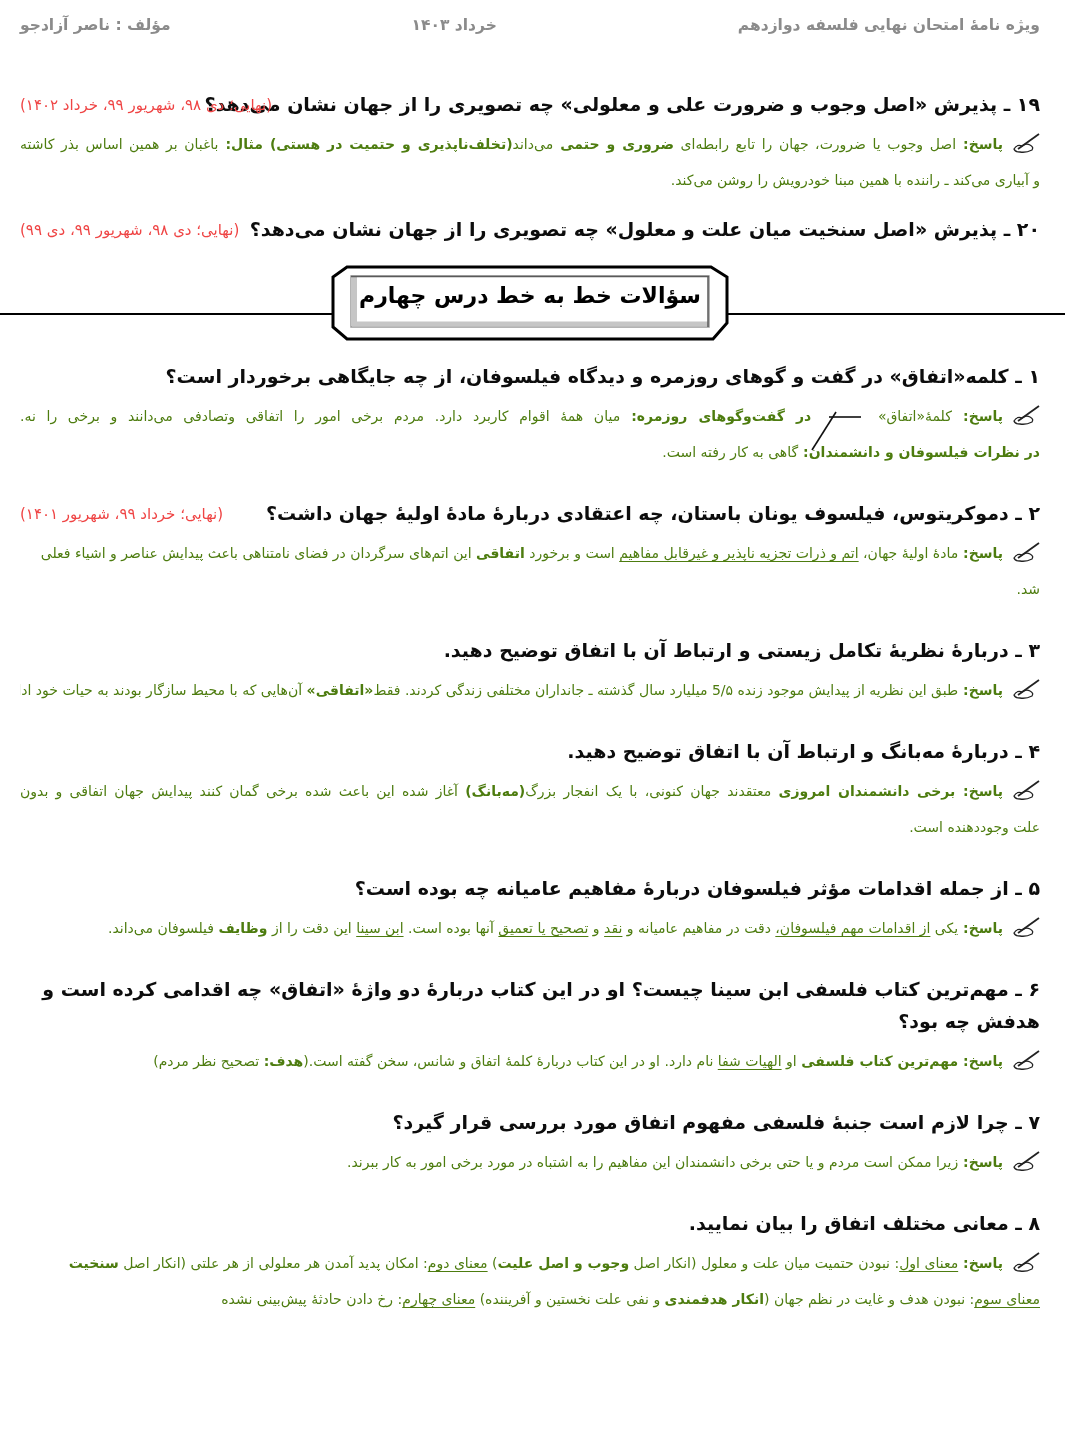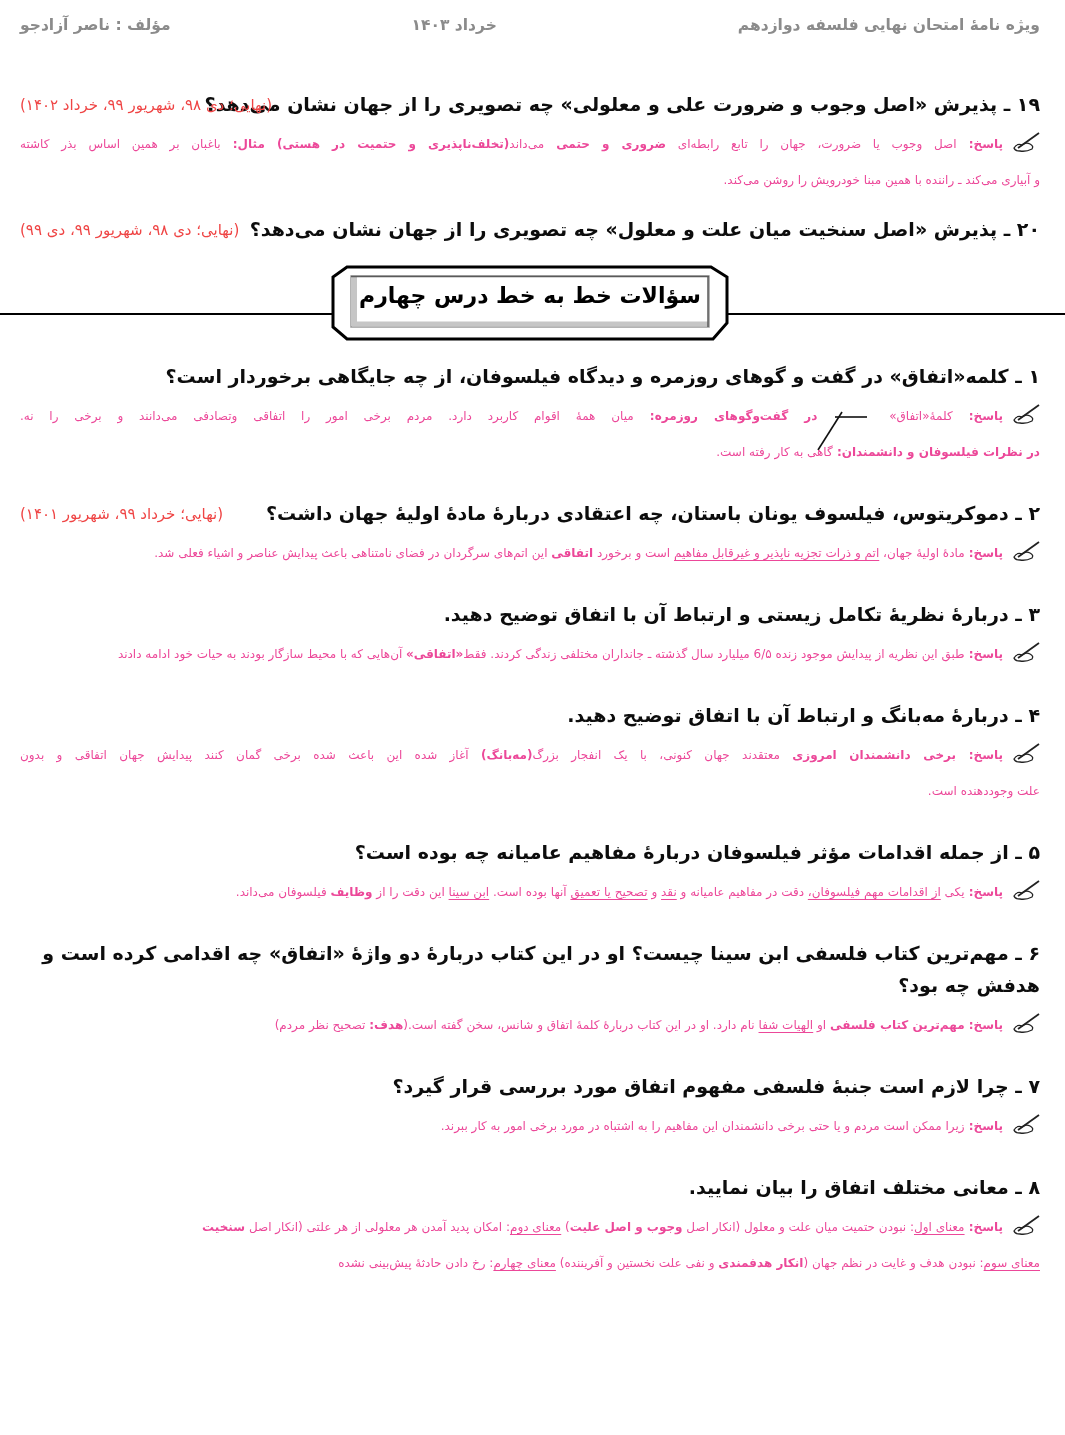--- a/index.html
+++ b/index.html
@@ -15,21 +15,21 @@
   .hdr{display:flex;justify-content:space-between;align-items:baseline;
        color:#8b8b8b;font-weight:bold;font-size:15.5px;line-height:22px;}
   .top-spacer{height:52px;}
 
   
   .qa{margin-bottom:27px;}
   #top-questions .qa{margin-bottom:15px;}
   .q-head{font-weight:bold;font-size:19px;line-height:32px;position:relative;color:#0d0d0d;}
   .q-head .q-num{letter-spacing:1px;}
   .q-head .q-date{position:absolute;left:0;top:0;font-weight:normal;font-size:15px;line-height:34px;color:#ef4444;}
-  .answer{margin-top:6px;font-size:12px;color:#ec4899;}
+  .answer{margin-top:6px;font-size:14px;color:#4d7c0f;}
   .a-line{line-height:36px;}
   .a-line.right{text-align:right;}
   .a-line.center{text-align:right;}
   .a-line.justify{text-align:justify;text-align-last:justify;}
   .a-line.clip{white-space:nowrap;overflow:hidden;text-align:right;}
   .a-line .b{font-weight:bold;}
   .a-line .u{text-decoration:underline;text-underline-offset:3px;}
   .pen-icon{display:inline-block;vertical-align:-4px;margin-left:7px;}
   .branch-icon{display:inline-block;vertical-align:middle;margin:0 4px;overflow:visible;}
 
@@ -108,21 +108,21 @@
               <path d="M4 16 q3 -5 8 -3 q4 -3 8 -1 q4 2 2 5 q-6 3 -12 2 q-5 0 -6 -3 z" fill="none" stroke="#222" stroke-width="1.3"></path>
             </svg><span class="b ">پاسخ: </span><span class="">مادهٔ اولیهٔ جهان، </span><span class="u">اتم و ذرات تجزیه ناپذیر و غیرقابل مفاهیم</span><span class=""> است و برخورد </span><span class="b ">اتفاقی</span><span class=""> این اتم‌های سرگردان در فضای نامتناهی باعث پیدایش عناصر و اشیاء فعلی شد.</span></div>
         </div>
       </article>
       <article class="qa">
         <div class="q-head"><span class="q-num">۳ </span><span>ـ دربارهٔ نظریهٔ تکامل زیستی و ارتباط آن با اتفاق توضیح دهید.</span></div>
         <div class="answer">
           <div class="a-line clip"><svg width="30" height="20" viewBox="0 0 30 20" class="pen-icon">
               <line x1="29" y1="1" x2="8" y2="16" stroke="#222" stroke-width="1.8"></line>
               <path d="M4 16 q3 -5 8 -3 q4 -3 8 -1 q4 2 2 5 q-6 3 -12 2 q-5 0 -6 -3 z" fill="none" stroke="#222" stroke-width="1.3"></path>
-            </svg><span class="b ">پاسخ: </span><span class="">طبق این نظریه از پیدایش موجود زنده 6/۵ میلیارد سال گذشته ـ جانداران مختلفی زندگی کردند. فقط</span><span class="b ">«اتفاقی»</span><span class=""> آن‌هایی که با محیط سازگار بودند به حیات خود ادامه دادند</span></div>
+            </svg><span class="b ">پاسخ: </span><span class="">طبق این نظریه از پیدایش موجود زنده 5/۵ میلیارد سال گذشته ـ جانداران مختلفی زندگی کردند. فقط</span><span class="b ">«اتفاقی»</span><span class=""> آن‌هایی که با محیط سازگار بودند به حیات خود ادامه دادند</span></div>
         </div>
       </article>
       <article class="qa">
         <div class="q-head"><span class="q-num">۴ </span><span>ـ دربارهٔ مه‌بانگ و ارتباط آن با اتفاق توضیح دهید.</span></div>
         <div class="answer">
           <div class="a-line justify"><svg width="30" height="20" viewBox="0 0 30 20" class="pen-icon">
               <line x1="29" y1="1" x2="8" y2="16" stroke="#222" stroke-width="1.8"></line>
               <path d="M4 16 q3 -5 8 -3 q4 -3 8 -1 q4 2 2 5 q-6 3 -12 2 q-5 0 -6 -3 z" fill="none" stroke="#222" stroke-width="1.3"></path>
             </svg><span class="b ">پاسخ: </span><span class="b ">برخی دانشمندان امروزی</span><span class=""> معتقدند جهان کنونی، با یک انفجار بزرگ</span><span class="b ">(مه‌بانگ)</span><span class=""> آغاز شده این باعث شده برخی گمان کنند پیدایش جهان اتفاقی و بدون</span></div>
           <div class="a-line center"><span class="">علت وجوددهنده است.</span></div>

